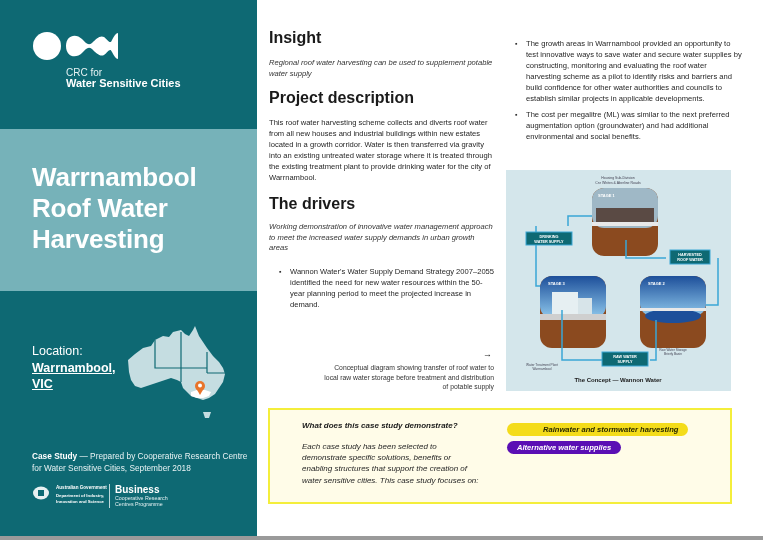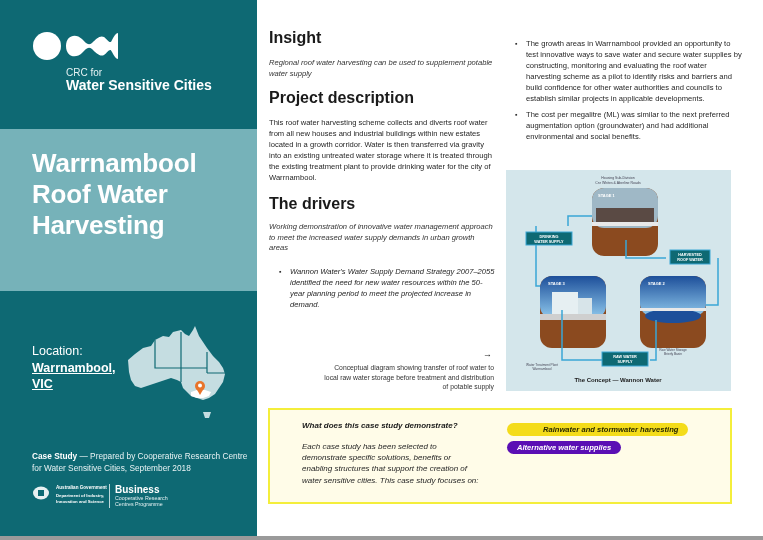--- a/index.html
+++ b/index.html
@@ -4,22 +4,22 @@
 <style>
   * { box-sizing: border-box; margin: 0; padding: 0; }
   html, body { width: 763px; height: 540px; overflow: hidden; background: #ffffff; }
   body { position: relative; font-family: "Liberation Sans", "DejaVu Sans", sans-serif; color: #1b1b1b; }
 
   
   .left { position: absolute; left: 0; top: 0; width: 257px; height: 540px; background: #0e6973; }
   .left .band { position: absolute; left: 0; top: 129px; width: 257px; height: 162px; background: #76b2b9; }
   .logo { position: absolute; left: 32px; top: 31px; width: 95px; height: 34px; }
   .logo-text1 { position: absolute; left: 66px; top: 67px; font-size: 10px; color: #e6f2f3; }
-  .logo-text2 { position: absolute; left: 66px; top: 77px; font-size: 14px; font-weight: bold; color: #ffffff; }
-  .title { position: absolute; left: 32px; top: 148px; width: 215px; font-size: 26px; line-height: 31px; font-weight: bold; color: #ffffff; letter-spacing: -0.2px; }
+  .logo-text2 { position: absolute; left: 66px; top: 77px; font-size: 11px; font-weight: bold; color: #ffffff; }
+  .title { position: absolute; left: 32px; top: 162px; width: 215px; font-size: 26px; line-height: 31px; font-weight: bold; color: #ffffff; letter-spacing: -0.2px; }
   .loc-label { position: absolute; left: 32px; top: 344px; font-size: 12.5px; color: #ffffff; }
   .loc-value { position: absolute; left: 32px; top: 360px; font-size: 12.5px; font-weight: bold; color: #ffffff; line-height: 16px; text-decoration: underline; }
   .map { position: absolute; left: 125px; top: 318px; width: 115px; height: 115px; }
   .case-study { position: absolute; left: 32px; top: 450px; width: 220px; font-size: 8.3px; line-height: 12px; color: #e9f3f4; }
   .case-study b { color: #ffffff; }
   .gov { position: absolute; left: 32px; top: 484px; width: 180px; height: 26px; }
   .gov-crest { position: absolute; left: 0; top: 1px; width: 18px; height: 16px; }
   .gov-t1 { position: absolute; left: 24px; top: 1px; font-size: 4.6px; font-weight: bold; color: #fff; white-space: nowrap; }
   .gov-t2 { position: absolute; left: 24px; top: 9px; font-size: 4.3px; font-weight: bold; color: #fff; line-height: 5.5px; white-space: nowrap; }
   .gov-sep { position: absolute; left: 77px; top: 0; width: 1px; height: 24px; background: #bcd8db; }
@@ -104,21 +104,21 @@
 </div>
 
 <div class="h1" style="left:269px; top:29px;">Insight</div>
 <div class="italic" style="left:269px; top:58px; width:225px;">Regional roof water harvesting can be used to supplement potable water supply</div>
 
 <div class="h1" style="left:269px; top:89px;">Project description</div>
 <div class="body" style="left:269px; top:117px; width:228px;">This roof water harvesting scheme collects and diverts roof water from all new houses and industrial buildings within new estates located in a growth corridor. Water is then transferred via gravity into an existing untreated water storage where it is treated through the existing treatment plant to provide drinking water for the city of Warrnambool.</div>
 
 <div class="h1" style="left:269px; top:195px;">The drivers</div>
 <div class="italic" style="left:269px; top:222px; width:225px;">Working demonstration of innovative water management approach to meet the increased water supply demands in urban growth areas</div>
-<ul class="bullets body" style="left:279px; top:266px; width:218px;font-style:italic;">
+<ul class="bullets body" style="left:279px; top:266px; width:218px;">
   <li>Wannon Water's Water Supply Demand Strategy 2007–2055 identified the need for new water resources within the 50-year planning period to meet the projected increase in demand.</li>
 </ul>
 <ul class="bullets body" style="left:515px; top:38px; width:228px;">
   <li>The growth areas in Warrnambool provided an opportunity to test innovative ways to save water and secure water supplies by constructing, monitoring and evaluating the roof water harvesting scheme as a pilot to identify risks and barriers and build confidence for other water authorities and councils to establish similar projects in applicable developments.</li>
   <li>The cost per megalitre (ML) was similar to the next preferred augmentation option (groundwater) and had additional environmental and social benefits.</li>
 </ul>
 
 <div class="diagram">
   <svg width="225" height="221" viewBox="0 0 225 221">
     <defs>

